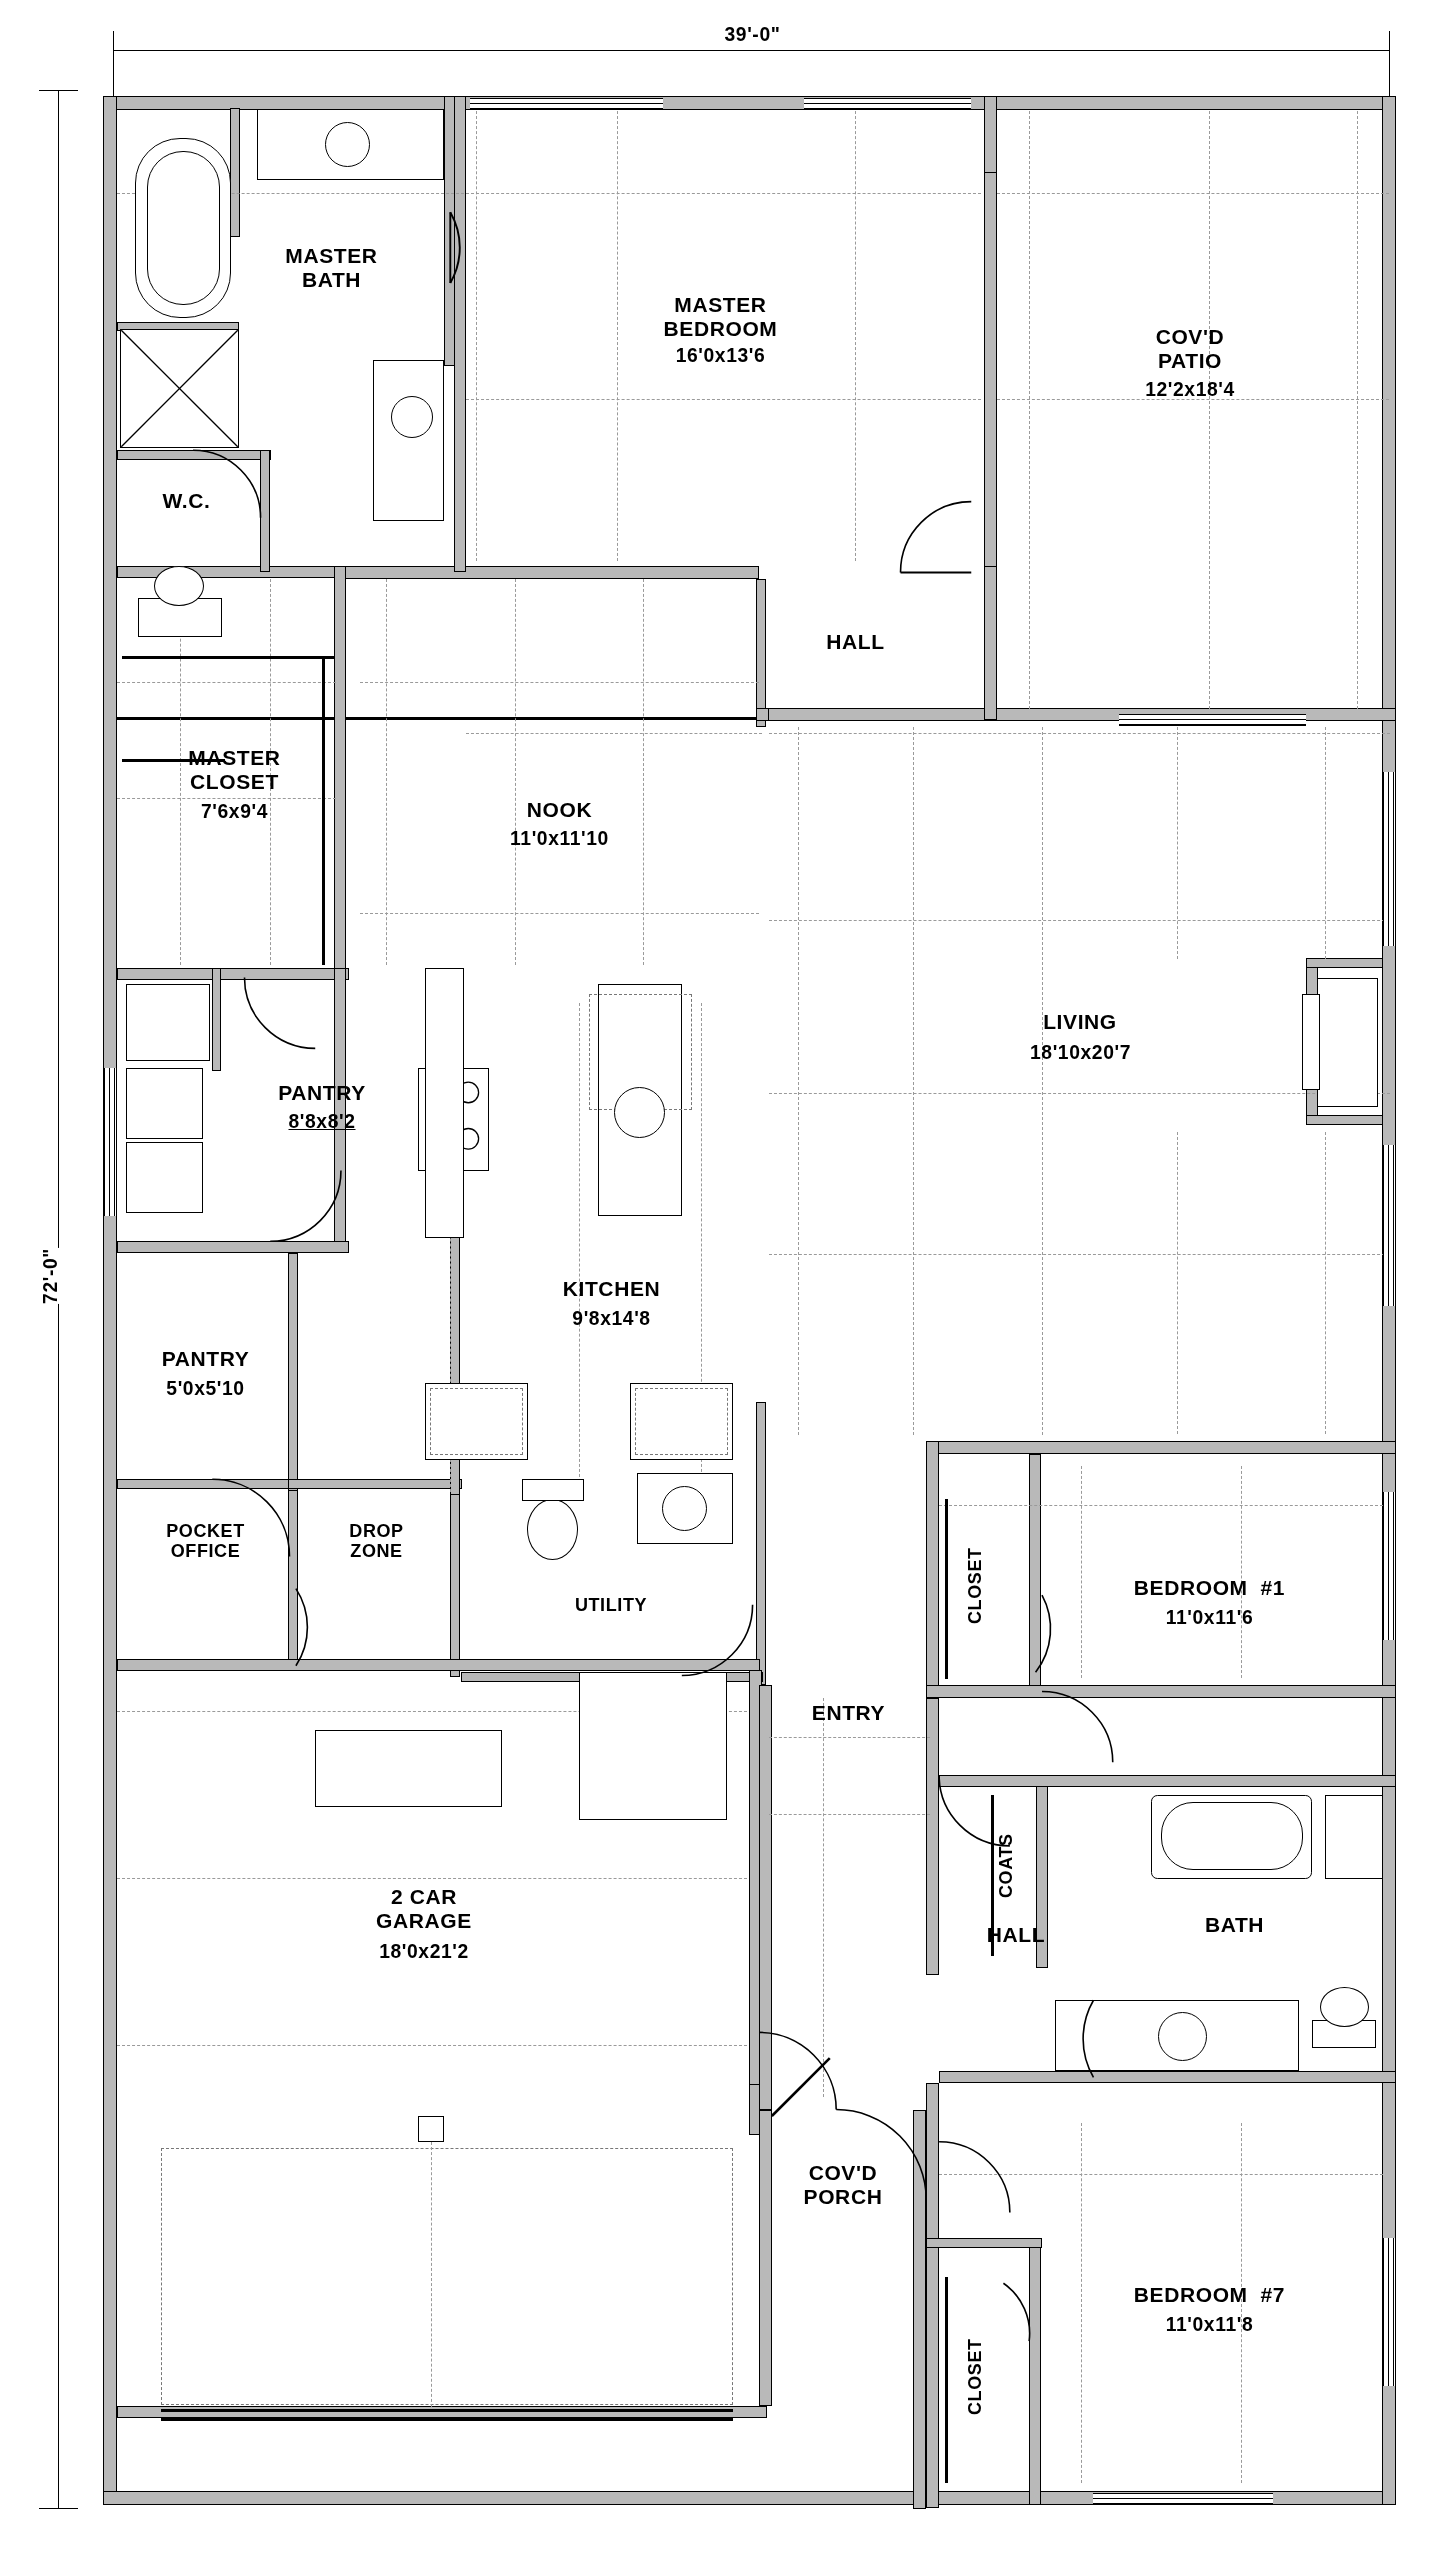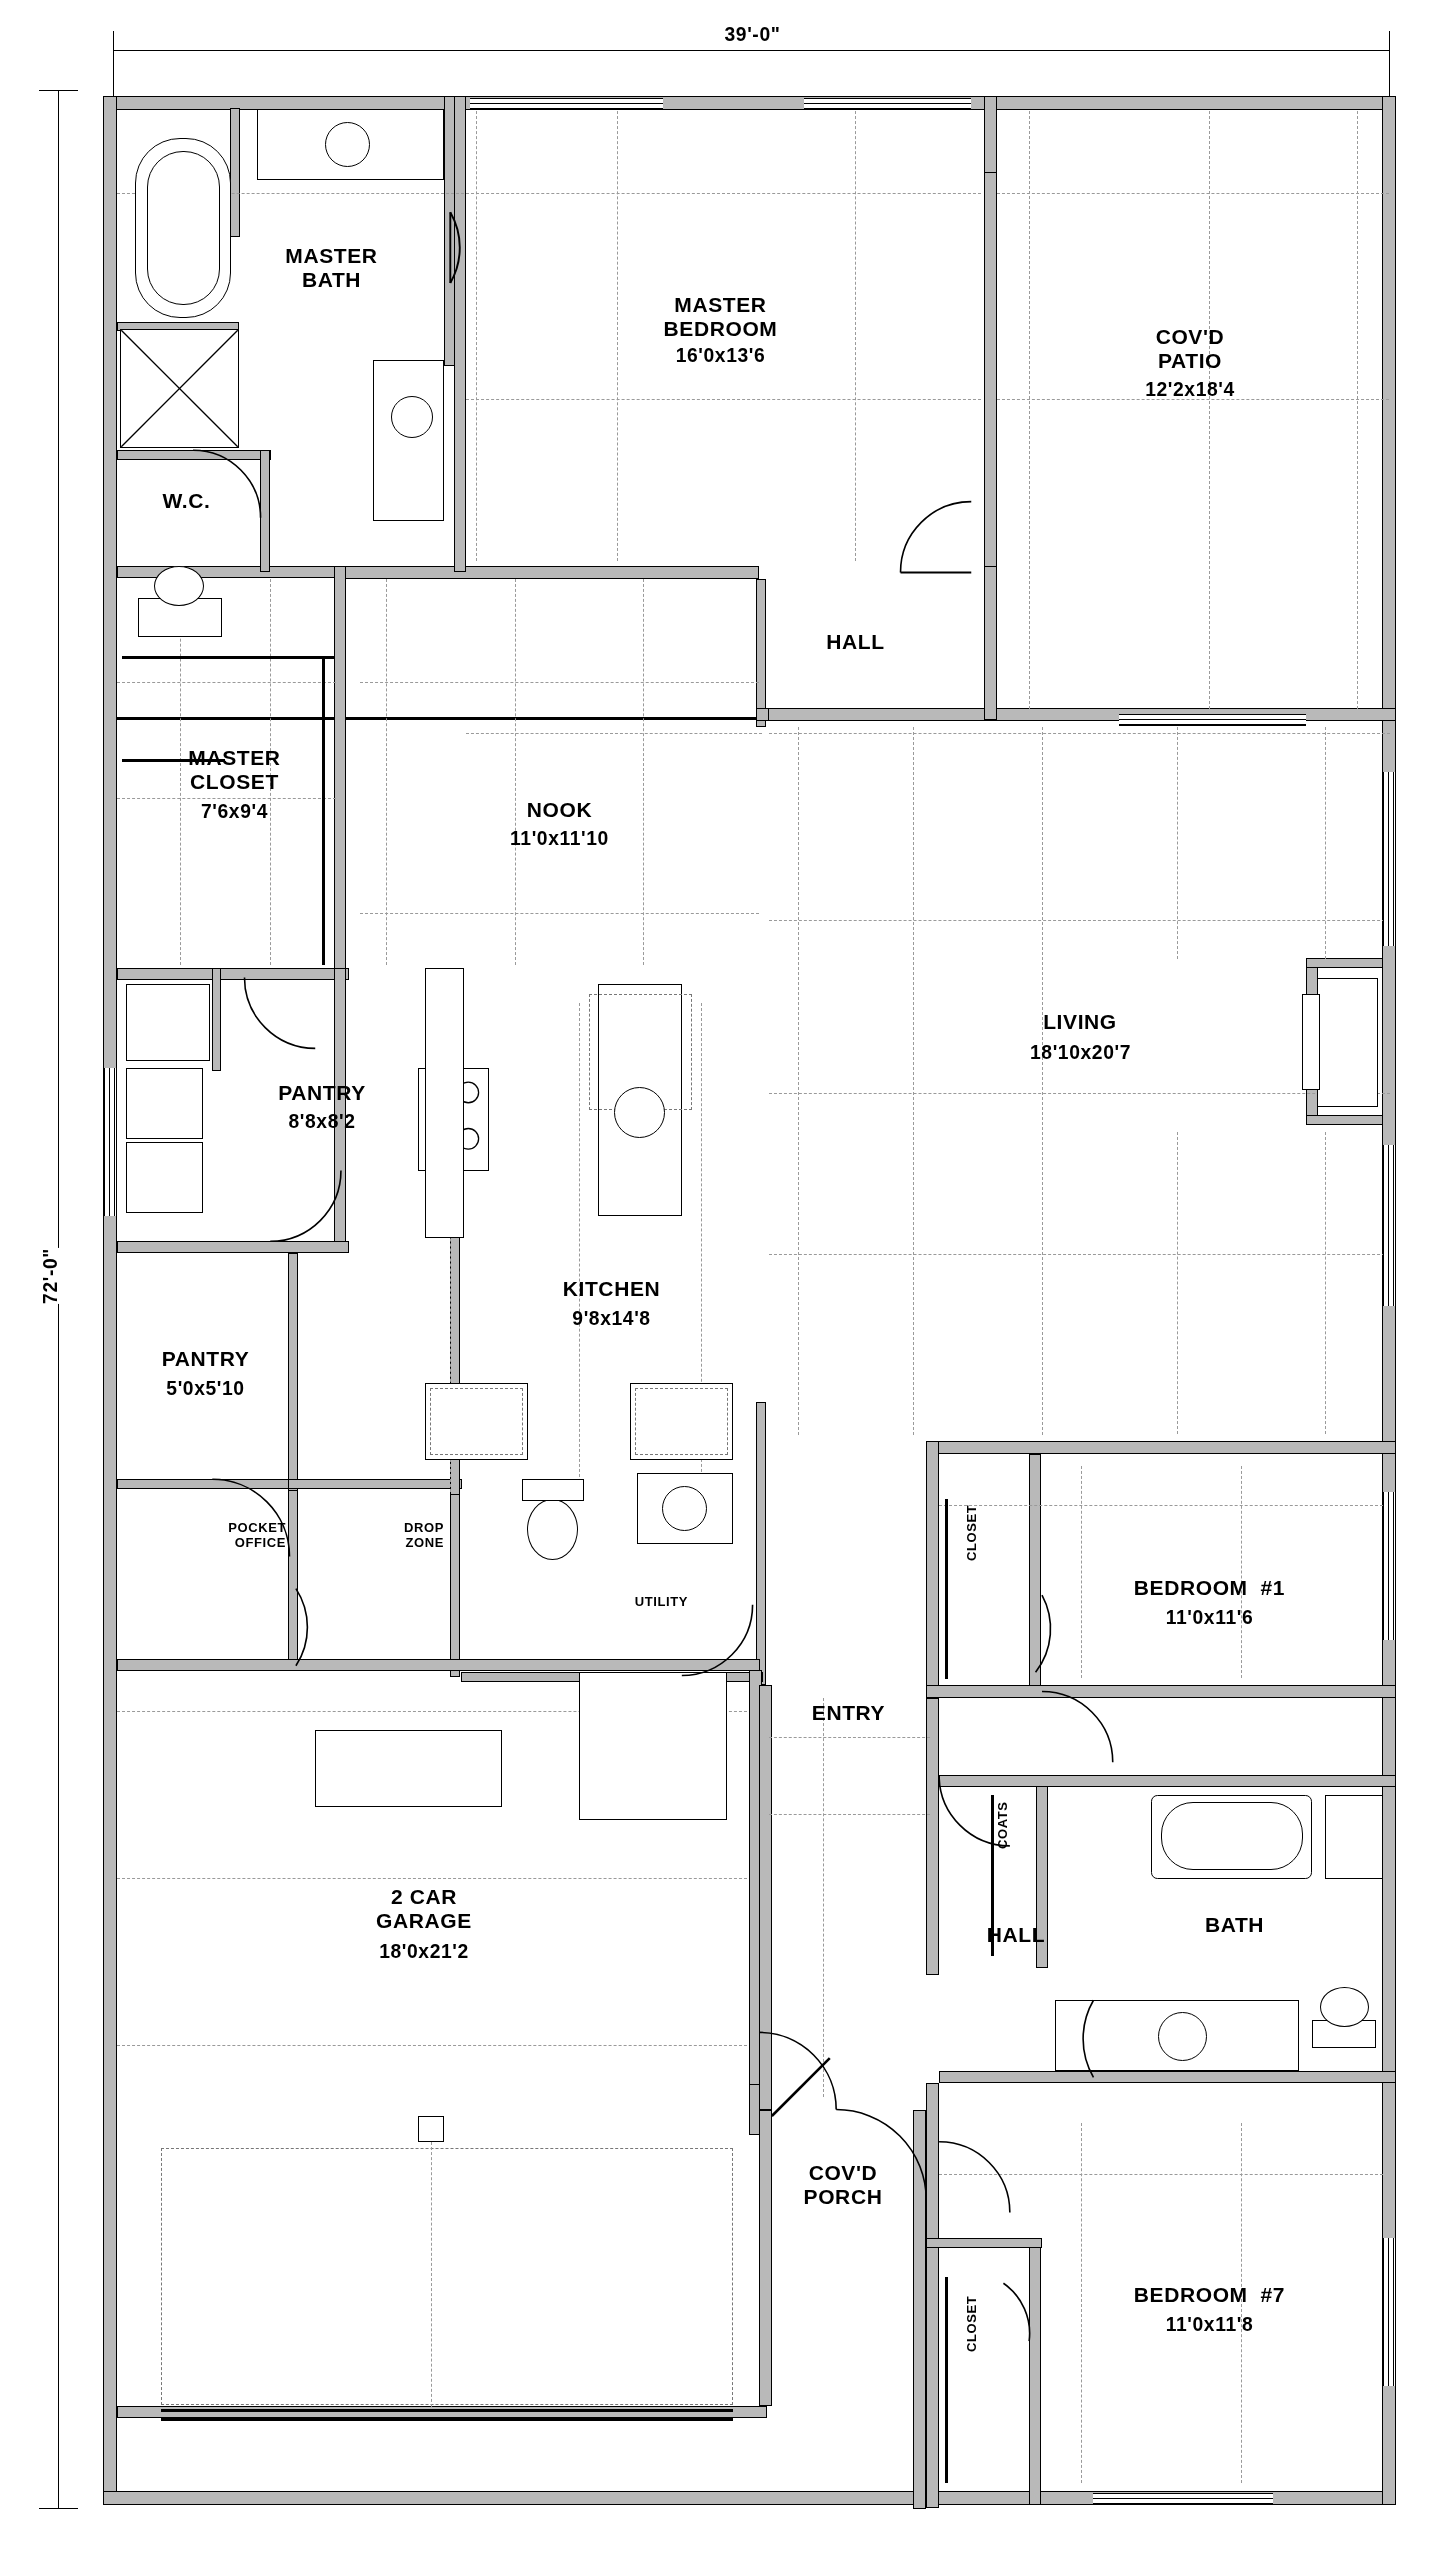--- a/index.html
+++ b/index.html
@@ -8,21 +8,21 @@
 
   
   .wall{position:absolute;background:#ffffff;border:2.6px solid #000;box-sizing:border-box;}
   .wallfill{position:absolute;background:#b9b9b9;border:1.9px solid #000;box-sizing:border-box;}
   .thin{position:absolute;background:#000;}
   .dash-h{position:absolute;border-top:1.9px dashed #9a9a9a;}
   .dash-v{position:absolute;border-left:1.9px dashed #9a9a9a;}
   .lbl{position:absolute;text-align:center;color:#000;font-weight:bold;letter-spacing:0.6px;line-height:1.12;white-space:pre;}
   .lbl.room{font-size:21px;}
   .lbl.dim{font-size:19.3px;font-weight:bold;}
-  .lbl.small{font-size:13px;text-align:right;}
+  .lbl.small{font-size:18px;}
   .vert{writing-mode:vertical-rl;transform:rotate(180deg);}
   .fix{position:absolute;border:1.9px solid #000;box-sizing:border-box;background:#fff;}
   .fixd{position:absolute;border:1.9px dashed #777;box-sizing:border-box;}
   .oval{border-radius:50%;}
   .dimline{position:absolute;background:#000;height:1.3px;}
   .dimlinev{position:absolute;background:#000;width:1.3px;}
   .tickv{position:absolute;background:#000;width:1.3px;}
   .tickh{position:absolute;background:#000;height:1.3px;}
 </style>
 </head>
@@ -311,21 +311,21 @@
 CLOSET</div>
   <div class="lbl dim" style="left:138px;top:801px;width:193px;">7'6x9'4</div>
 
   <div class="lbl room" style="left:431px;top:798px;width:257px;">NOOK</div>
   <div class="lbl dim" style="left:431px;top:828px;width:257px;">11'0x11'10</div>
 
   <div class="lbl room" style="left:958px;top:1010px;width:244px;">LIVING</div>
   <div class="lbl dim" style="left:939px;top:1042px;width:283px;">18'10x20'7</div>
 
   <div class="lbl room" style="left:232px;top:1081px;width:180px;">PANTRY</div>
-  <div class="lbl dim" style="left:232px;top:1111px;width:180px;">8'8x8'2</div>
+  <div class="lbl dim" style="left:232px;top:1111px;width:180px;text-decoration:underline;">8'8x8'2</div>
 
   <div class="lbl room" style="left:502px;top:1277px;width:219px;">KITCHEN</div>
   <div class="lbl dim" style="left:502px;top:1308px;width:219px;">9'8x14'8</div>
 
   <div class="lbl room" style="left:122px;top:1347px;width:167px;">PANTRY</div>
   <div class="lbl dim" style="left:122px;top:1378px;width:167px;">5'0x5'10</div>
 
   <div class="lbl small" style="left:125px;top:1521px;width:161px;">POCKET
 OFFICE</div>
   <div class="lbl small" style="left:309px;top:1521px;width:135px;">DROP

